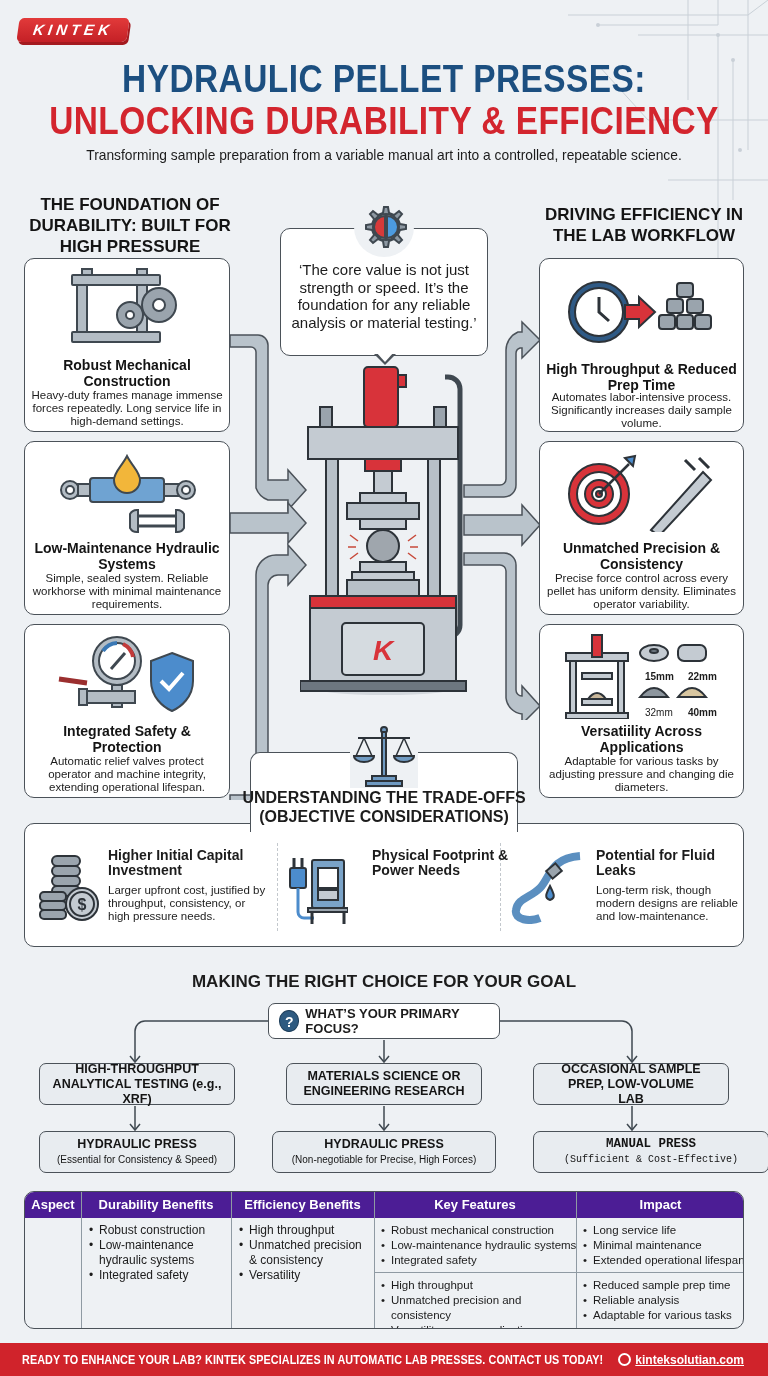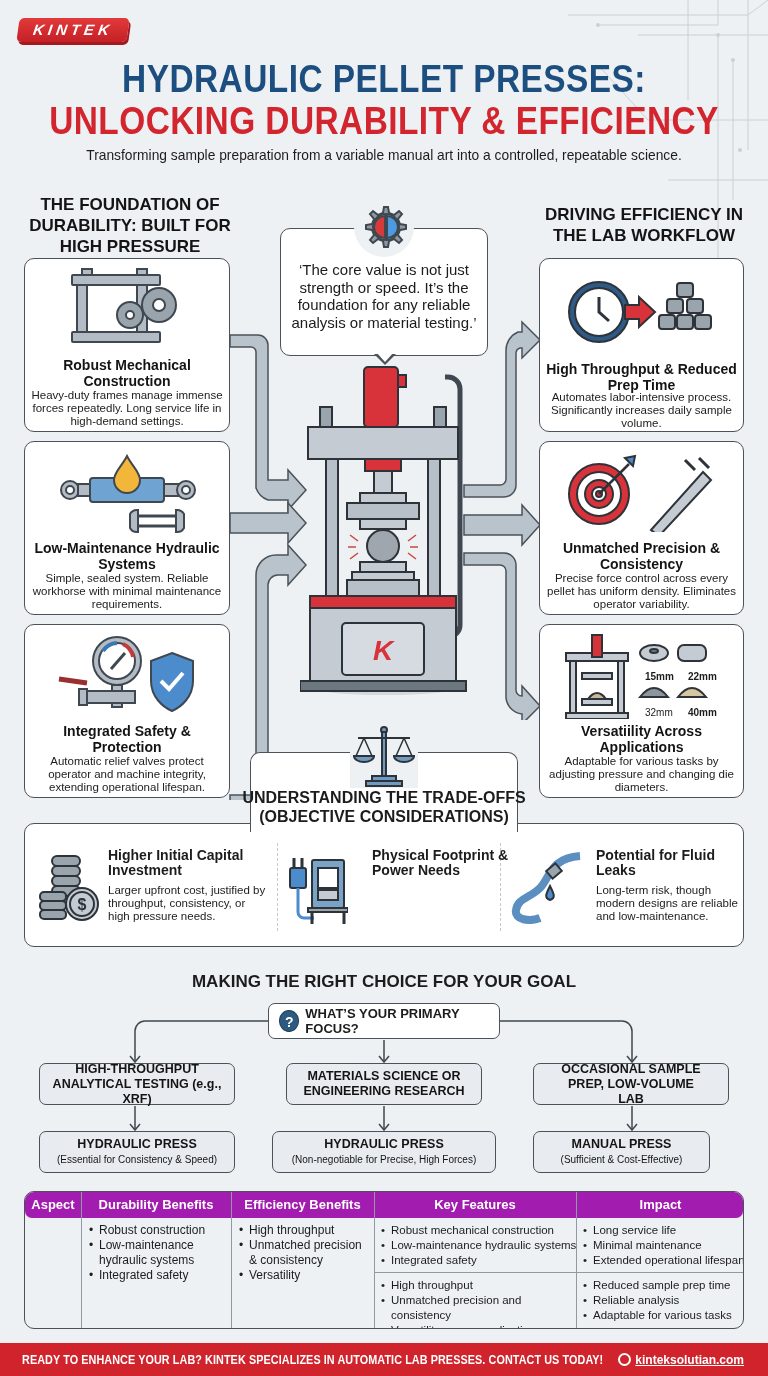--- a/index.html
+++ b/index.html
@@ -94,21 +94,21 @@
   .q-icon {
     width: 22px; height: 22px; border-radius: 50%; background: #2e5a80; color: #fff;
     font-size: 14px; font-weight: 700; text-align: center; line-height: 22px;
     border: 1.5px solid #1c3c58;
   }
   .table {
     position: absolute; left: 24px; top: 1191px; width: 720px; height: 138px;
     border: 1.5px solid #4b5259; border-radius: 10px; overflow: hidden; background: #eef1f4;
   }
   .thead {
-    position: absolute; left: 0; top: 0; height: 26px; width: 100%; background: #a21caf; border-radius: 7px;
+    position: absolute; left: 0; top: 0; height: 26px; width: 100%; background: #4c1d95;
   }
   .th {
     position: absolute; top: 0; height: 26px; color: #fff; font-weight: 700; font-size: 13px;
     text-align: center; line-height: 26px;
   }
   .vline { position: absolute; top: 0; bottom: 0; border-left: 1px solid #8f9aa3; }
   .cell { position: absolute; font-size: 12px; line-height: 15px; color: #1c1c1c; }
   .cell ul { list-style: none; }
   .cell li { padding-left: 10px; position: relative; }
   .cell li::before { content: "•"; position: absolute; left: 0; }
@@ -459,21 +459,21 @@
   </div>
 
 <div class="fbox" style="left:39px; top:1131px; width:196px; height:42px;">
   <span>HYDRAULIC PRESS</span>
     <span class="sub">(Essential for Consistency &amp; Speed)</span>
 </div>
 <div class="fbox" style="left:272px; top:1131px; width:224px; height:42px;">
   <span>HYDRAULIC PRESS</span>
     <span class="sub">(Non-negotiable for Precise, High Forces)</span>
 </div>
-<div class="fbox" style="left:533px; top:1131px; width:177px; height:42px;">
+<div class="fbox" style="left:533px; top:1131px; width:236px; height:42px;font-family:Liberation Mono, monospace;">
   <span>MANUAL PRESS</span>
     <span class="sub">(Sufficient &amp; Cost-Effective)</span>
 </div>
 
 <div class="table">
   <div class="thead">
     <div class="th" style="left:0; width:56px;">Aspect</div>
     <div class="th" style="left:56px; width:150px;">Durability Benefits</div>
     <div class="th" style="left:206px; width:143px;">Efficiency Benefits</div>
     <div class="th" style="left:551px; width:169px;">Impact</div>

